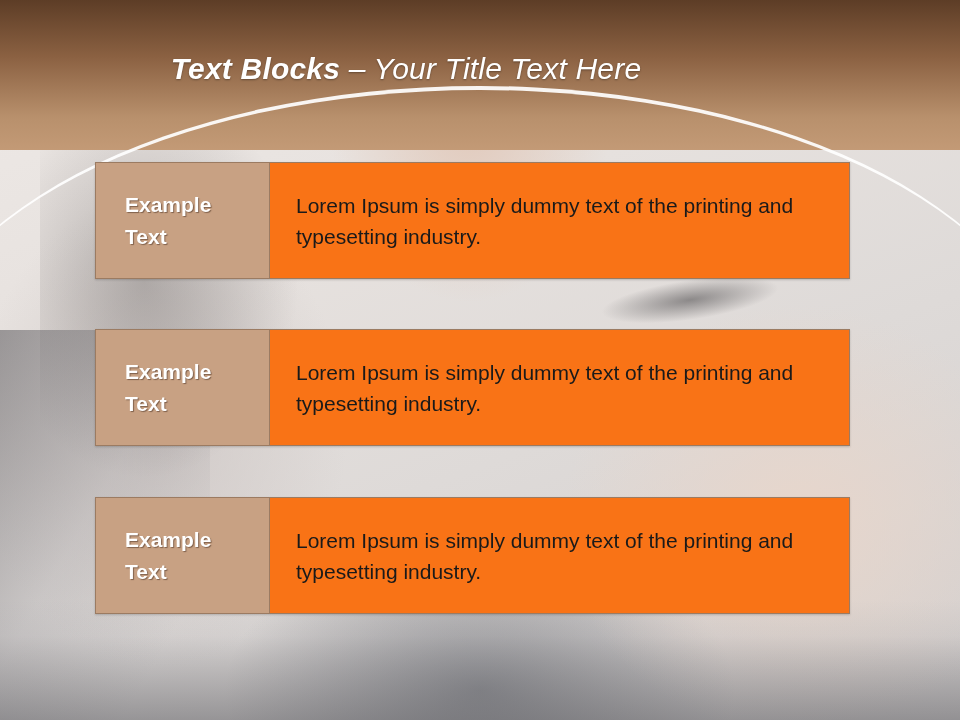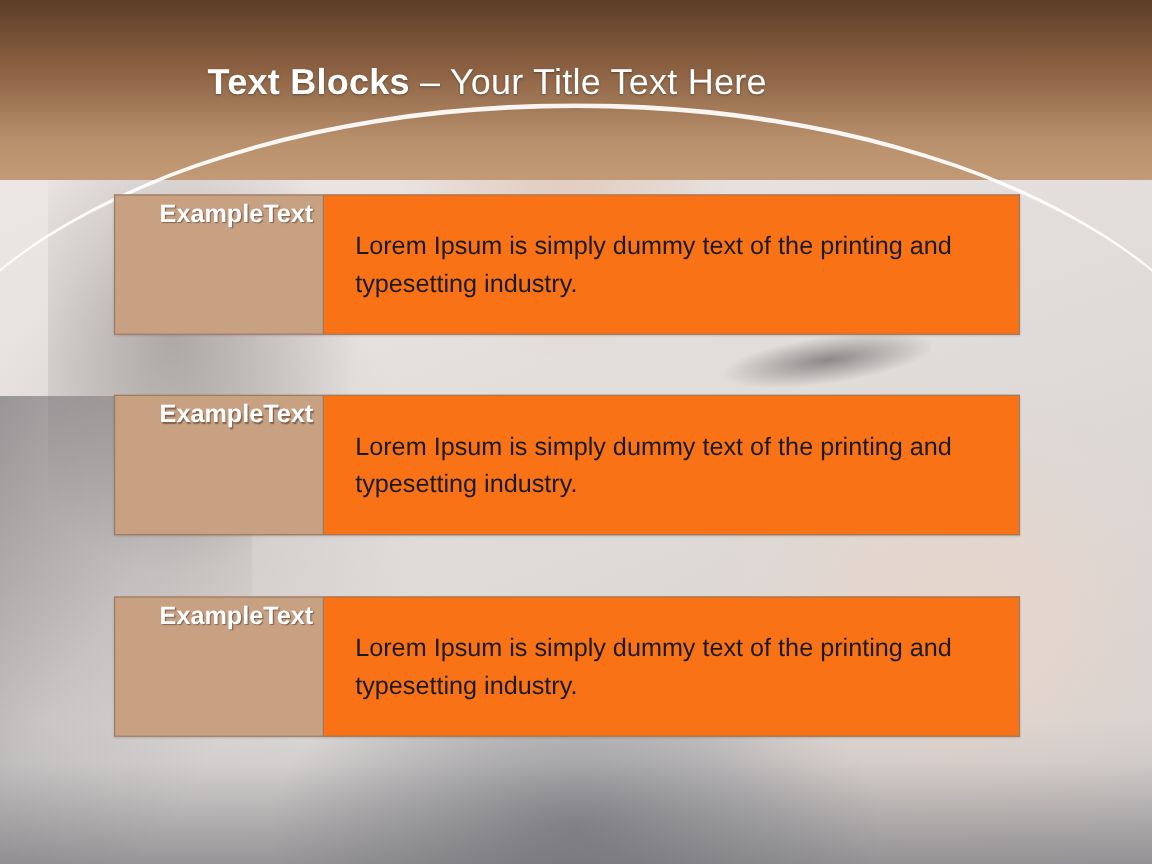--- a/index.html
+++ b/index.html
@@ -92,20 +92,21 @@
   .slide-title {
     position: absolute;
     left: 0; top: 52px;
     width: 812px;
     text-align: center;
     color: #ffffff;
     font-size: 30px;
     letter-spacing: 0.2px;
     text-shadow: 0 1px 2px rgba(0,0,0,0.35);
     white-space: nowrap;
+    font-style: italic;
   }
   .slide-title .t-strong { font-weight: bold; }
   .slide-title .t-light { font-weight: normal; }
 
   
   .block {
     position: absolute;
     left: 95px;
     width: 755px;
     height: 117px;
@@ -115,21 +116,21 @@
   .block-1 { top: 162px; }
   .block-2 { top: 329px; }
   .block-3 { top: 497px; }
 
   .block-label {
     width: 175px;
     box-sizing: border-box;
     background: #c8a183;
     border: 1px solid #9b7b62;
     display: flex;
-    flex-direction: row;
+    flex-direction: column;
     justify-content: center;
     padding-left: 29px;
     color: #ffffff;
     font-weight: bold;
     font-size: 21px;
     line-height: 32px;
     text-shadow: 1px 1px 1px rgba(120,90,70,0.9);
   }
   .block-body {
     flex: 1;

